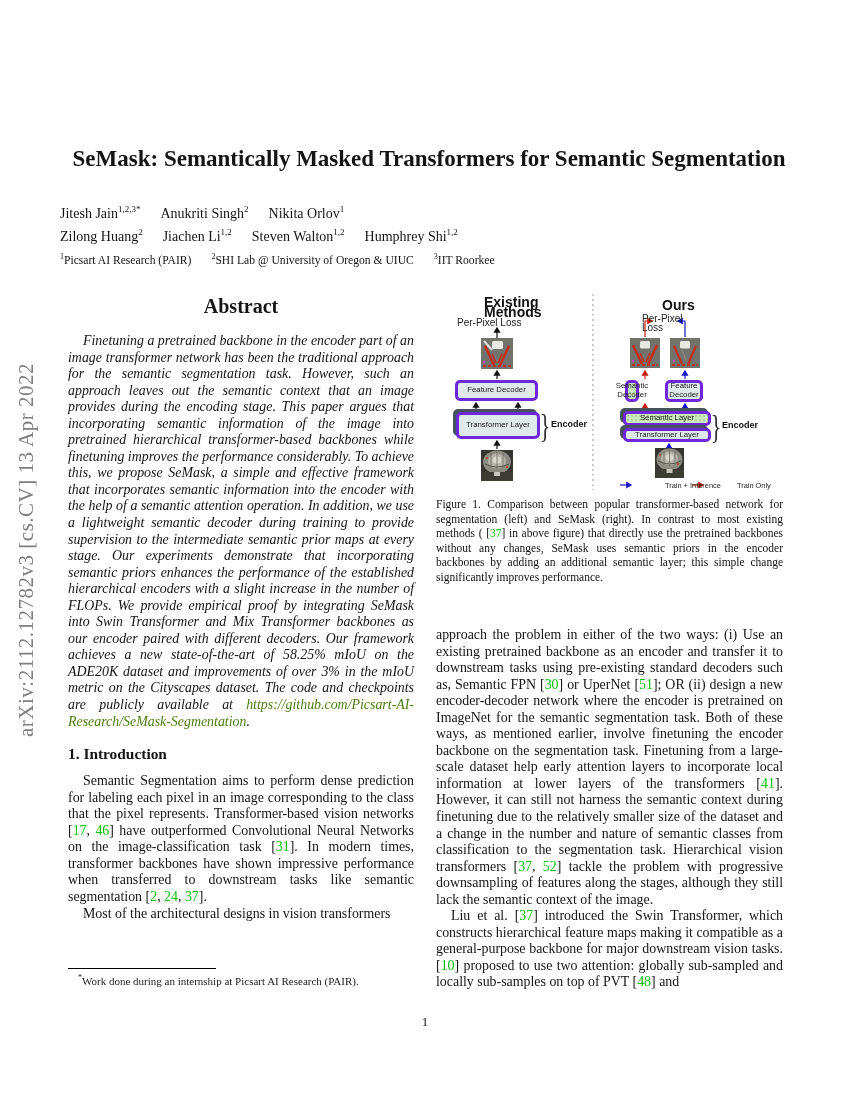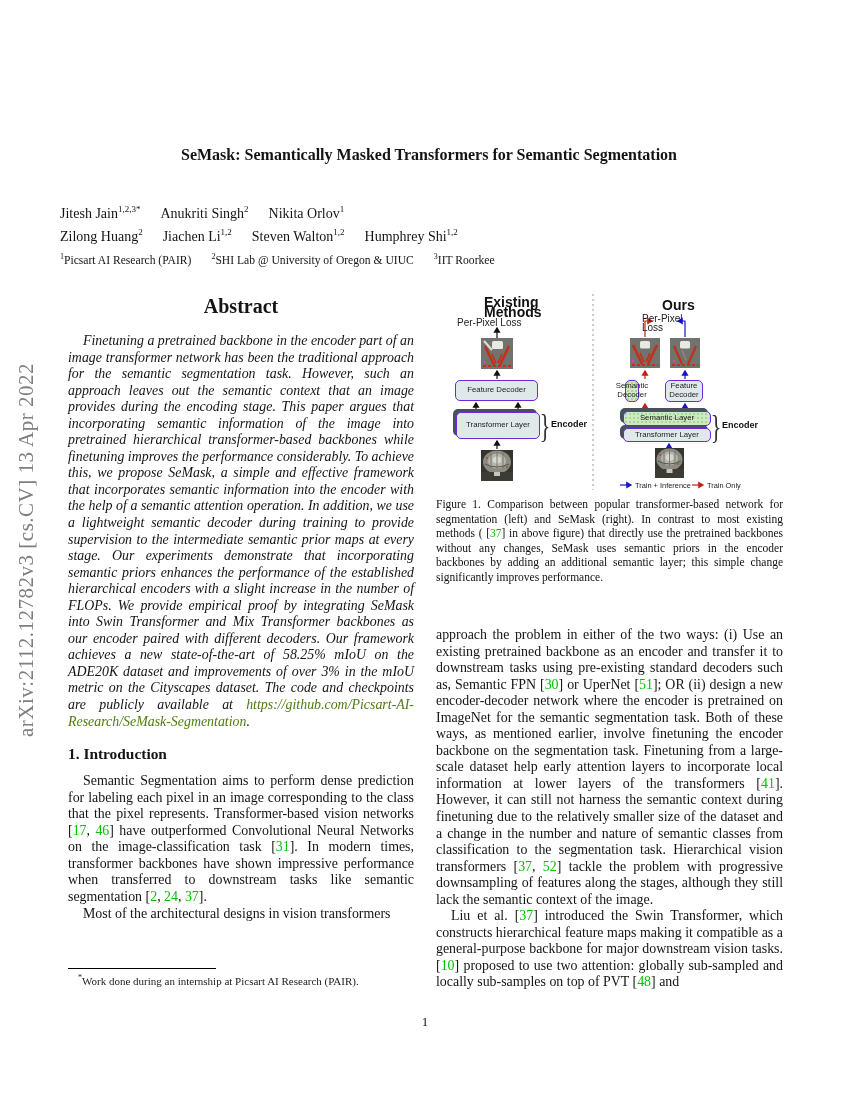--- a/index.html
+++ b/index.html
@@ -12,21 +12,21 @@
   
   .arxiv-strip {
     position:absolute; left:14px; top:270px; height:560px; width:34px;
     writing-mode:vertical-rl; transform:rotate(180deg);
     font-size:21px; color:#7f7f7f; text-align:center; letter-spacing:0.5px;
     white-space:nowrap;
   }
   
   .title {
     position:absolute; left:60px; right:52px; top:146px;
-    text-align:center; font-weight:bold; font-size:16px;
+    text-align:center; font-weight:bold; font-size:23px;
   }
   .authors { position:absolute; left:60px; right:60px; top:200px; text-align:left; }
   .authors .line { font-size:14px; line-height:19px; }
   .authors sup { font-size:9px; }
   .affils { margin-top:7px; font-size:11.6px; }
   .affils sup { font-size:8px; }
   .gap { display:inline-block; width:20px; }
   
   .col-left  { position:absolute; left:68px;  top:295px; width:346px; }
   .col-right-caption { position:absolute; left:436px; top:497px; width:347px; }
@@ -48,33 +48,33 @@
   .footnote-text { font-size:11px; color:#222; padding-left:10px; }
   .footnote-text sup { font-size:8px; }
   .page-number { position:absolute; left:0; right:0; top:1014px; text-align:center; font-size:13px; }
   
   .figure { position:absolute; left:434px; top:292px; width:352px; height:200px;
             font-family:"Liberation Sans", sans-serif; }
   .fig-abs { position:absolute; }
   .fig-head { font-weight:bold; font-size:14px; line-height:9.5px; color:#111;margin-left:44px; }
   .fig-small { font-size:10px; line-height:9px; color:#222; }
   .fig-box {
-    position:absolute; border:1px solid #6d28d9; border-radius:5px;
+    position:absolute; border:3px solid #6d28d9; border-radius:5px;
     background:#dfe9ea; display:flex; align-items:center; justify-content:center;
     font-size:7.8px; color:#1c1c1c; text-align:center; line-height:8.6px;
   }
   .fig-box.green {
     background-color:#cfe9c2;
     background-image:radial-gradient(#a9d595 0.8px, rgba(0,0,0,0) 0.8px);
     background-size:4px 4px;
   }
   .stack { box-shadow:-3px -3px 0 0 #45525a; }
   .brace { position:absolute; font-family:"Liberation Serif", serif; color:#333; transform:scaleX(0.65); }
   .enc-label { font-weight:bold; font-size:9px; color:#111; }
-  .legend-label { font-size:7.4px; color:#222; }
+  .legend-label { font-size:7.4px; color:#222;margin-left:30px; }
   svg { display:block; }
   .fig-overlay { position:absolute; left:0; top:0; pointer-events:none; }
 </style>
 </head>
 <body>
 
 <div class="page">
 
   <div class="arxiv-strip">arXiv:2112.12782v3  [cs.CV]  13 Apr 2022</div>
 

